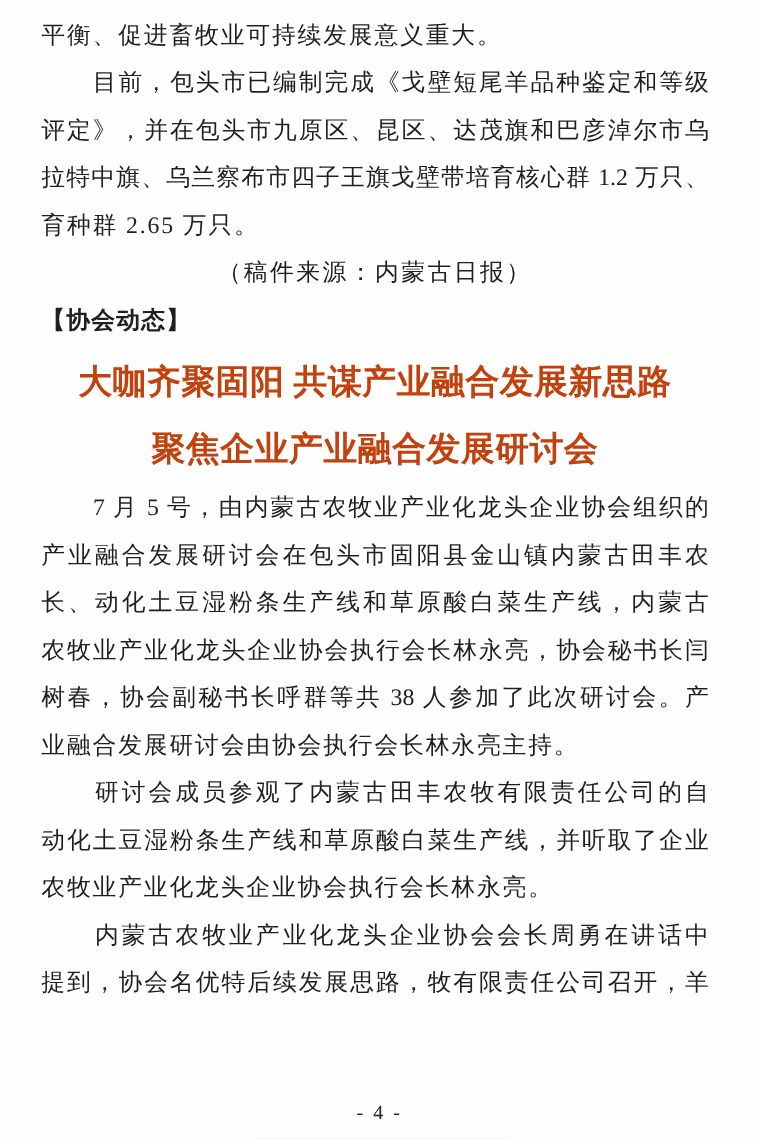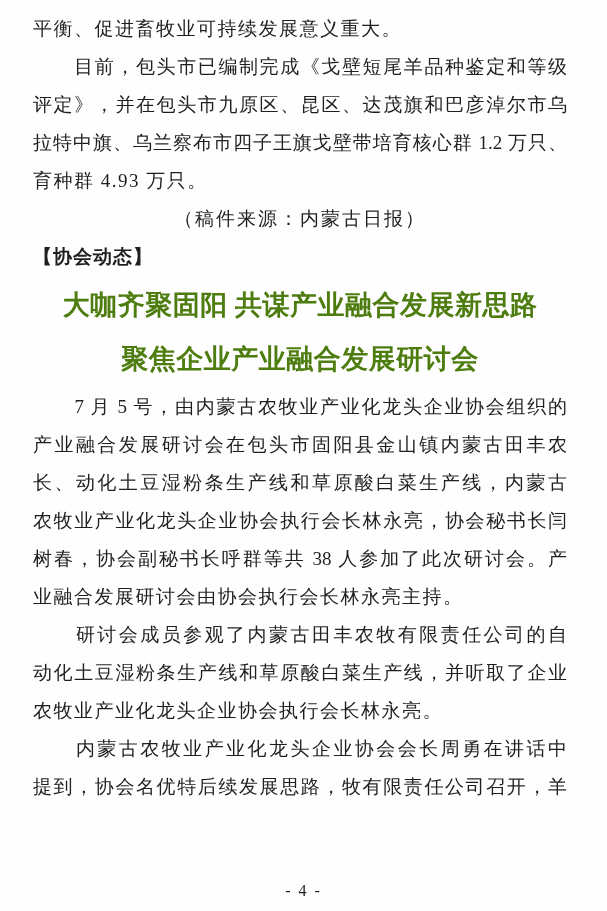--- a/index.html
+++ b/index.html
@@ -36,21 +36,21 @@
     font-weight: 600;
     font-size: 19px;
     letter-spacing: 1px;
   }
   .headline {
     font-size: 27px;
     font-weight: bold;
     text-align: center;
     line-height: 46px;
     height: 46px;
-    color: #4d7c0f;
+    color: #c2410c;
     letter-spacing: 0.5px;
     overflow: hidden;
   }
   .headline.first { margin-top: 6px; }
   .headline.second { margin-top: 8px; }
   .body-block { margin-top: 6px; }
   .footer-pagenum {
     position: absolute;
     left: 0;
     right: 0;
@@ -63,21 +63,21 @@
 </style>
 </head>
 <body>
 
 <div class="page" style="background: rgb(254, 254, 254); color: rgb(31, 31, 31);">
 
   <div class="bline">平衡、促进畜牧业可持续发展意义重大。</div>
   <div class="bline jl">　　目前，包头市已编制完成《戈壁短尾羊品种鉴定和等级</div>
   <div class="bline jl">评定》，并在包头市九原区、昆区、达茂旗和巴彦淖尔市乌</div>
   <div class="bline jl">拉特中旗、乌兰察布市四子王旗戈壁带培育核心群 1.2 万只、</div>
-  <div class="bline">育种群 4.93 万只。</div>
+  <div class="bline">育种群 2.65 万只。</div>
 
   <div class="bline source-line">（稿件来源：内蒙古日报）</div>
 
   <div class="bline section-header">【协会动态】</div>
 
   <div class="headline first">大咖齐聚固阳 共谋产业融合发展新思路</div>
   <div class="headline second">聚焦企业产业融合发展研讨会</div>
 
   <div class="body-block">
     <div class="bline jl">　　7 月 5 号，由内蒙古农牧业产业化龙头企业协会组织的</div>

